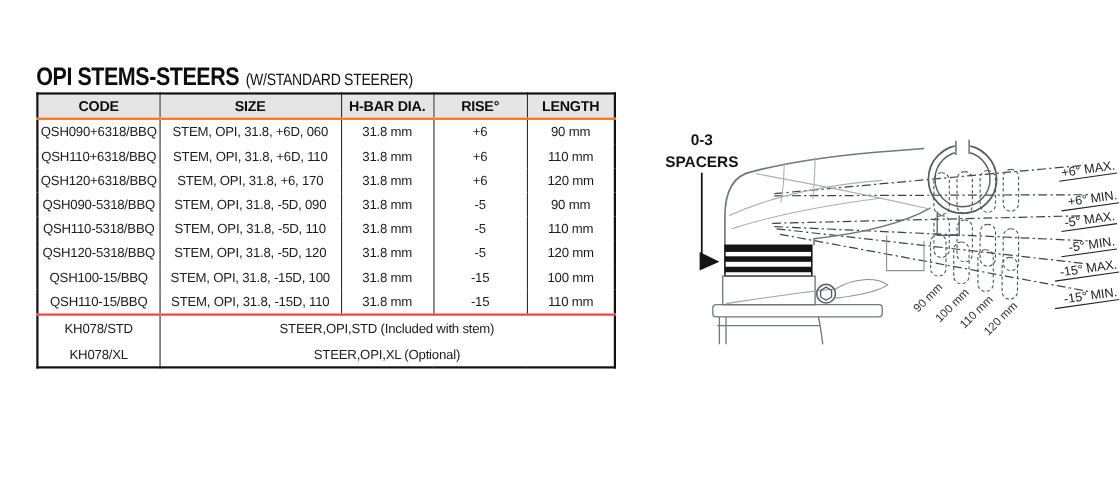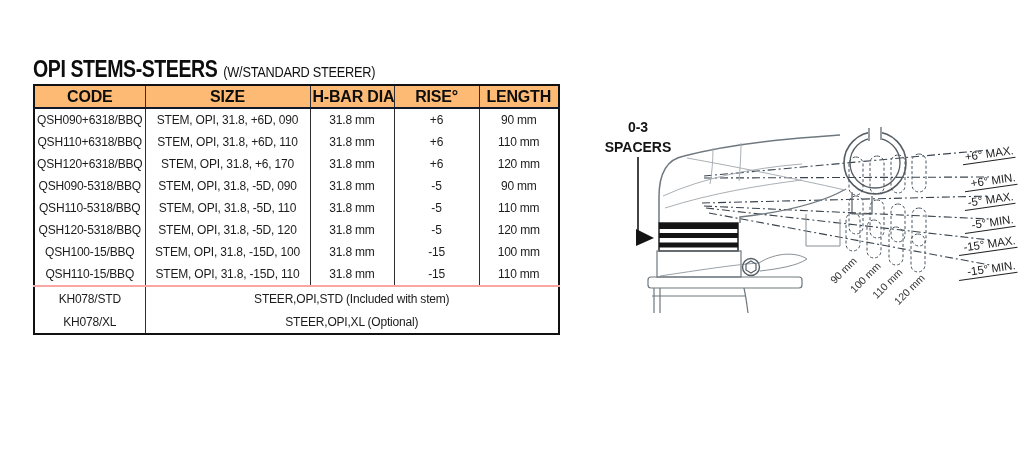--- a/index.html
+++ b/index.html
@@ -22,25 +22,25 @@
     border-collapse:collapse;table-layout:fixed;
     border:2px solid #111;
     font-size:12px;letter-spacing:-.2px;
   }
   table.spec th, table.spec td{
     text-align:center;vertical-align:middle;padding:0 2px;
     border-left:1px solid #2e2e2e;border-right:1px solid #2e2e2e;
     overflow:hidden;white-space:nowrap;
   }
   table.spec th{
-    height:21px;background:#fdba74;font-weight:bold;font-size:16px;
-    border-bottom:2px solid #0f172a;color:#0d0d0d;
+    height:21px;background:#e5e5e5;font-weight:bold;font-size:13px;
+    border-bottom:2px solid #f97316;color:#0d0d0d;
   }
   table.spec tbody td{height:22px;color:#1c1c1c;}
-  table.spec tr.sep td{border-top:2px solid #fca5a5;}
+  table.spec tr.sep td{border-top:2px solid #ef4444;}
   table.spec tr.foot td{height:23px;}
   
   .diagram{position:absolute;left:596px;top:98px;width:422px;height:232px;}
   svg text{font-family:"Liberation Sans","DejaVu Sans",sans-serif;}
 </style>
 </head>
 <body>
 
 <div class="title-wrap">
   <span class="title-main">OPI STEMS-STEERS</span>
@@ -60,21 +60,21 @@
       <th>CODE</th>
       <th>SIZE</th>
       <th>H-BAR DIA.</th>
       <th>RISE°</th>
       <th>LENGTH</th>
     </tr>
   </thead>
   <tbody>
       <tr>
         <td>QSH090+6318/BBQ</td>
-        <td>STEM, OPI, 31.8, +6D, 090</td>
+        <td>STEM, OPI, 31.8, +6D, 060</td>
         <td>31.8 mm</td>
         <td>+6</td>
         <td>90 mm</td>
       </tr>
       <tr>
         <td>QSH110+6318/BBQ</td>
         <td>STEM, OPI, 31.8, +6D, 110</td>
         <td>31.8 mm</td>
         <td>+6</td>
         <td>110 mm</td>

